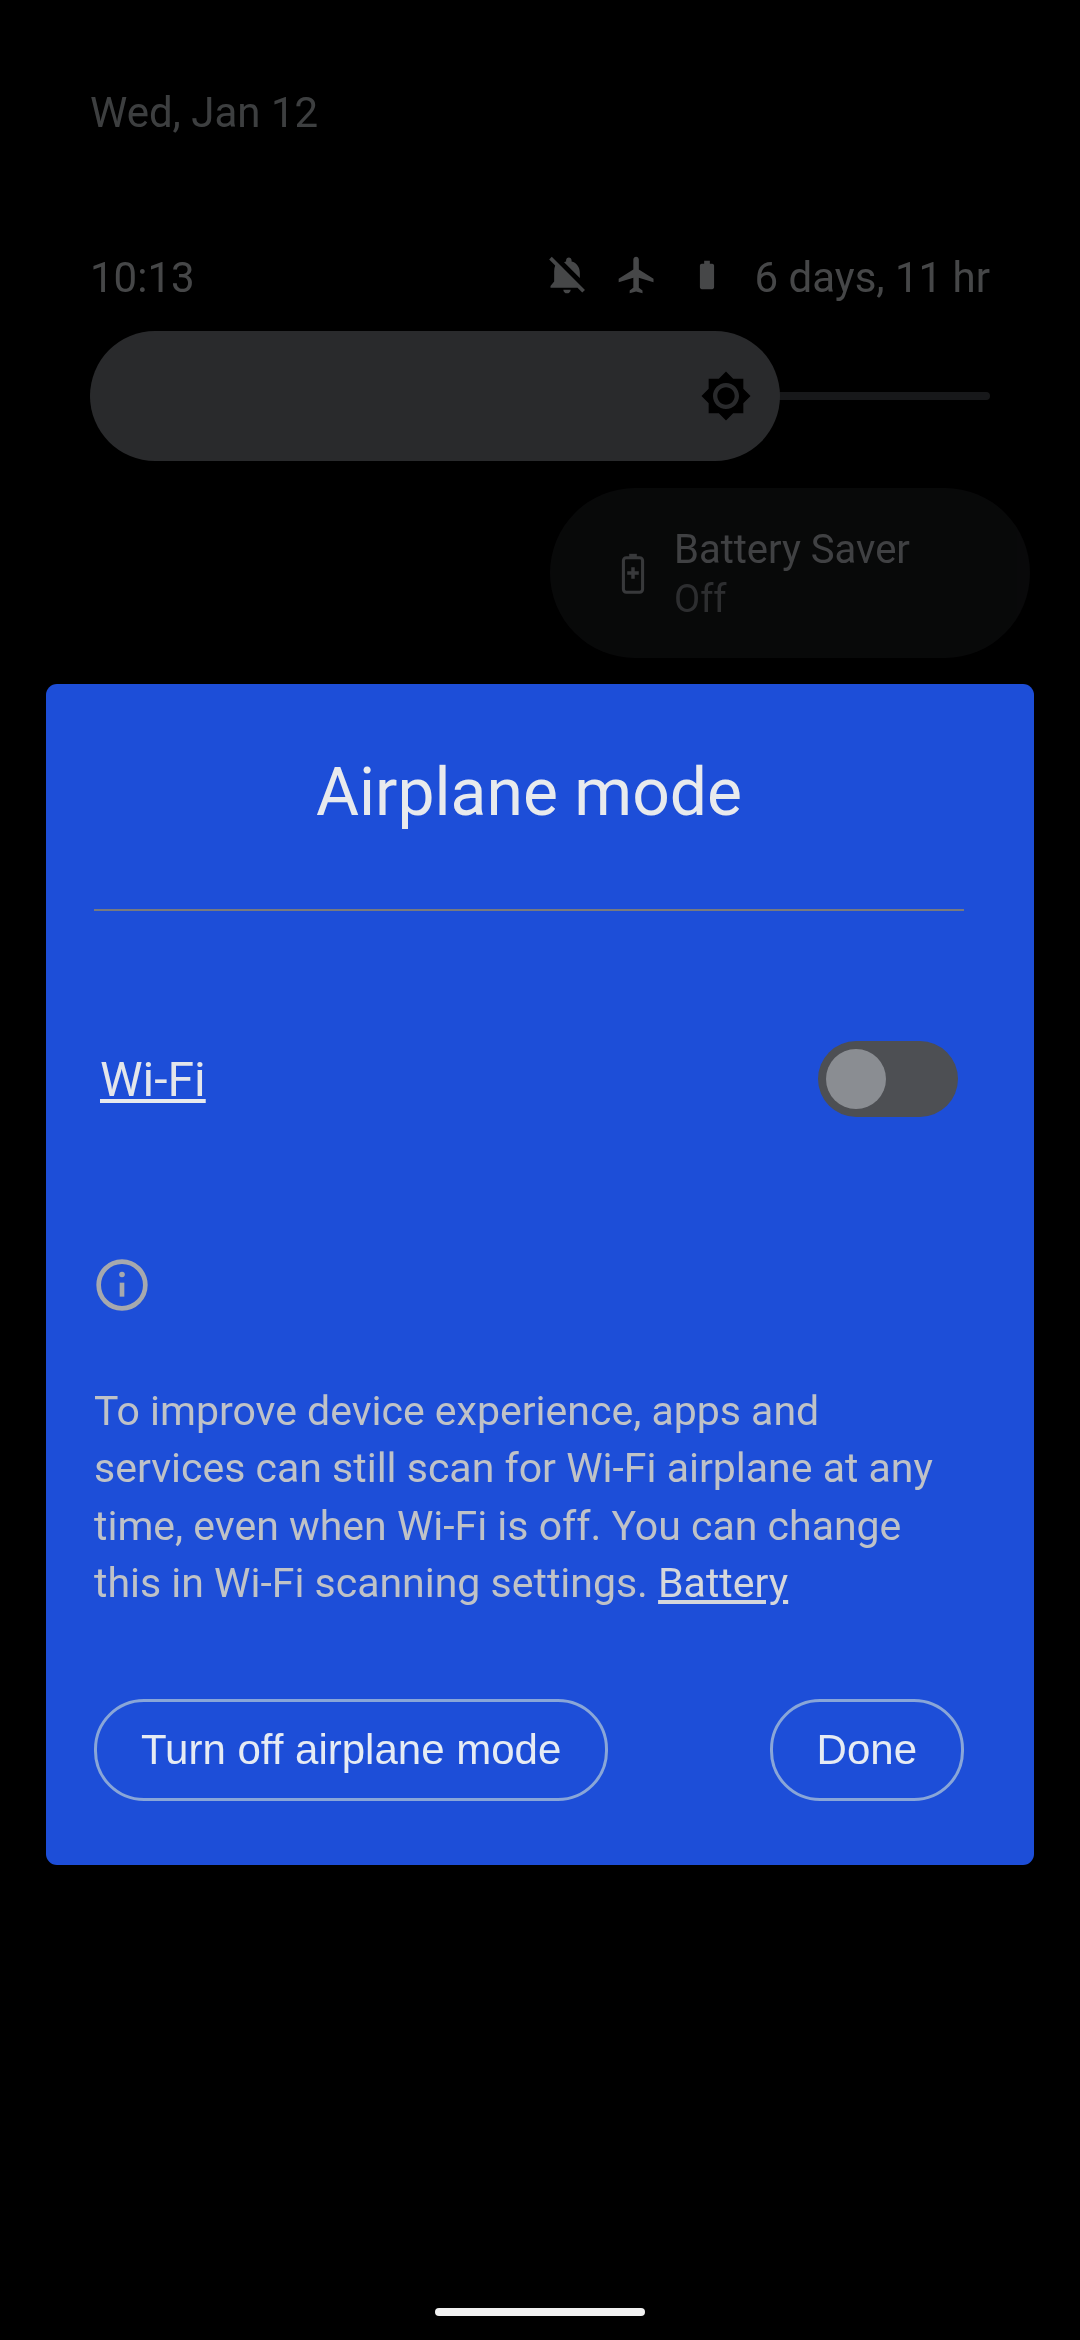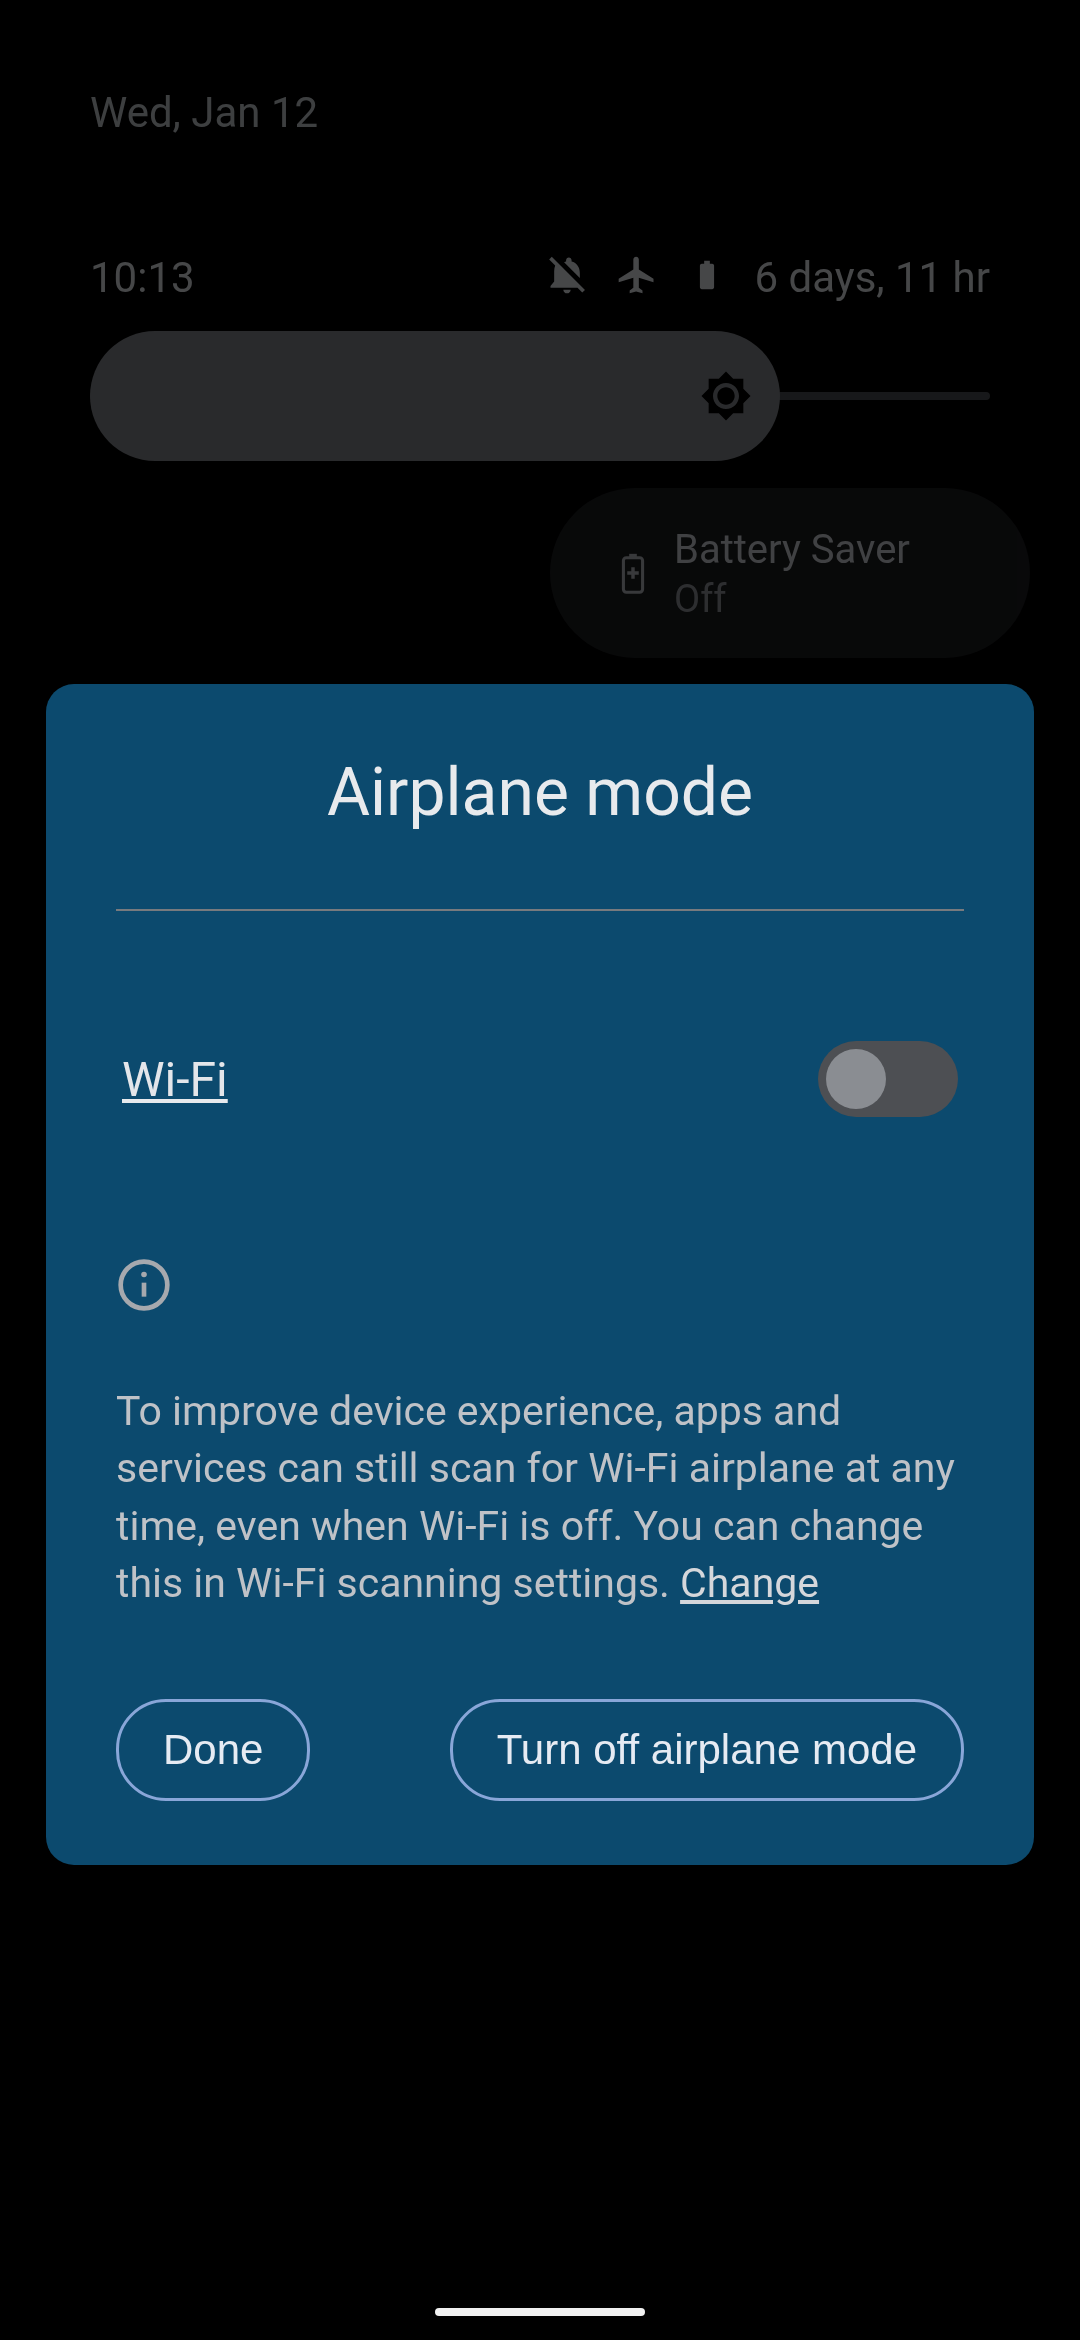--- a/index.html
+++ b/index.html
@@ -79,23 +79,23 @@
   .shade .tile-battery .t-icon { width:46px; height:46px; color:#aeb1b6; }
   .shade .tile-battery .t-text .t-title { font-size:40px; color:#c7cacf; }
   .shade .tile-battery .t-text .t-sub   { font-size:38px; color:#8d9095; margin-top:4px; }
 
   
   .dialog {
     position: absolute;
     left: 46px;
     top: 684px;
     width: 988px;
-    background: #0c4a6e;
-    border-radius: 28px;
-    padding: 70px 70px 64px 70px;
+    background: #1d4ed8;
+    border-radius: 11px;
+    padding: 70px 70px 64px 48px;
   }
   .dialog-title {
     text-align: center;
     font-size: 66px;
     font-weight: 400;
     color: #e8eaed;
   }
   .dialog-divider {
     height: 2px;
     background: #787a7e;
@@ -246,22 +246,22 @@
 
   <div class="info-icon">
     <svg viewBox="0 0 24 24" width="56" height="56" fill="none" stroke="currentColor" stroke-width="2">
       <circle cx="12" cy="12" r="10"></circle>
       <line x1="12" y1="11" x2="12" y2="17"></line>
       <circle cx="12" cy="7.5" r="1.2" fill="currentColor" stroke="none"></circle>
     </svg>
   </div>
 
   <div class="info-text">
-    <span>To improve device experience, apps and services can still scan for Wi-Fi airplane at any time, even when Wi-Fi is off. You can change this in Wi-Fi scanning settings. </span><a class="change-link">Change</a>
+    <span>To improve device experience, apps and services can still scan for Wi-Fi airplane at any time, even when Wi-Fi is off. You can change this in Wi-Fi scanning settings. </span><a class="change-link">Battery</a>
   </div>
 
   <div class="button-row">
+    <button class="pill-btn secondary">Turn off airplane mode</button>
     <button class="pill-btn primary">Done</button>
-    <button class="pill-btn secondary">Turn off airplane mode</button>
   </div>
 </div>
 
 <div class="nav-handle"></div>
 
 </body></html>

